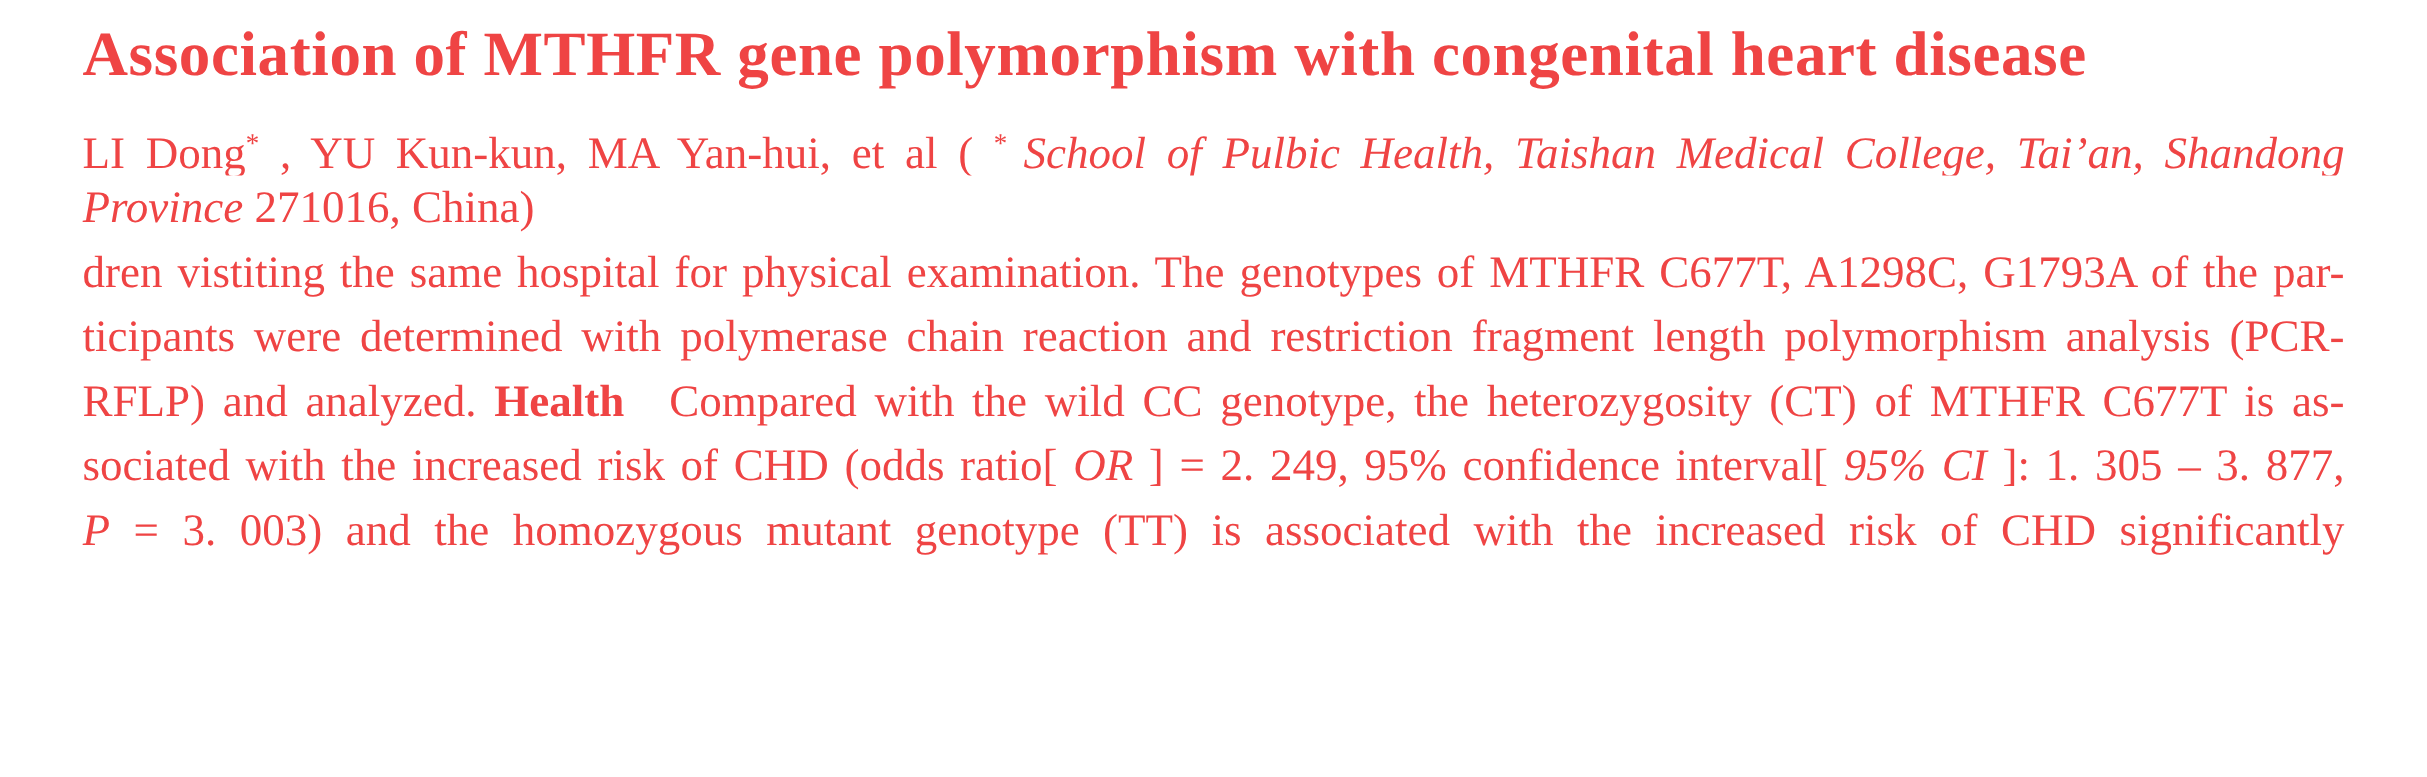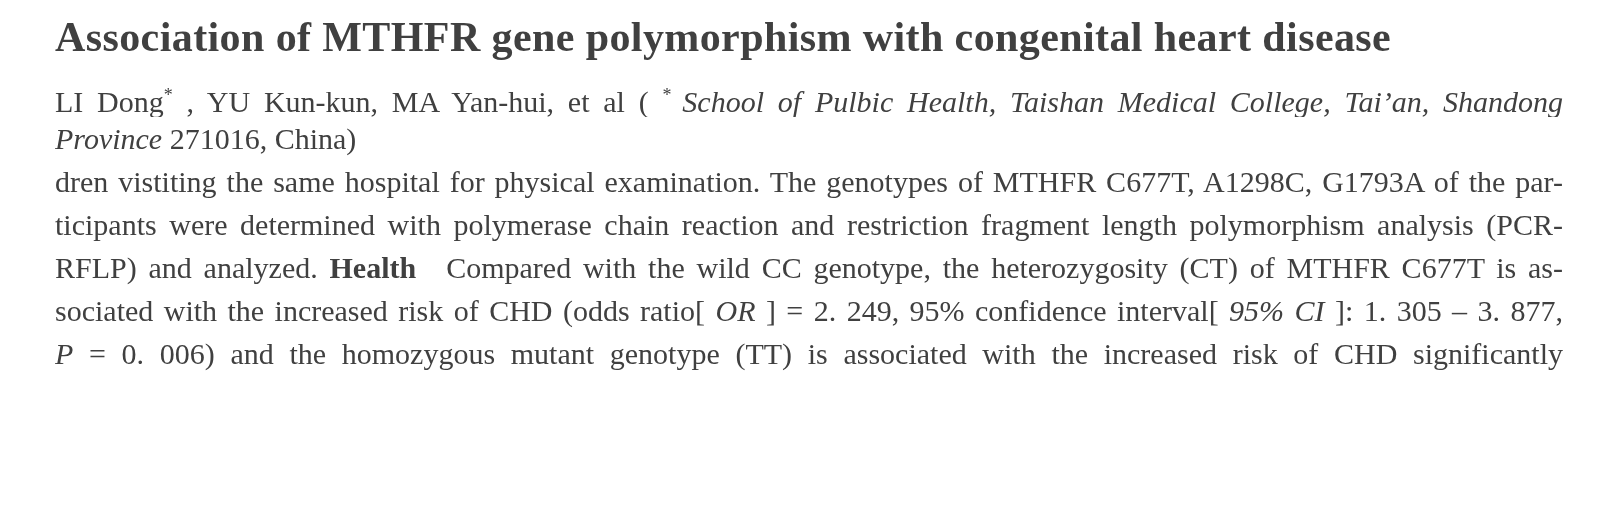--- a/index.html
+++ b/index.html
@@ -2,21 +2,21 @@
 <html><head>
 <meta charset="utf-8">
 <style>
   html, body { margin: 0; padding: 0; background: #ffffff; }
   .page {
     position: relative;
     width: 1618px;
     height: 392px;
     box-sizing: border-box;
     background: #ffffff;
-    color: #404040;
+    color: #ef4444;
     padding: 12px 55px 0 55px;
     overflow: hidden;
     font-family: "Liberation Serif", "DejaVu Serif", serif;
   }
   .title {
     font-size: 42px;
     font-weight: bold;
     line-height: 50px;
     margin: 0 0 12px 0;
     white-space: nowrap;
@@ -45,15 +45,15 @@
   <div class="byline">
       <div class="text-line"><span>LI Dong</span><span class="sup">*</span><span> , YU Kun-kun, MA Yan-hui, et al ( </span><span class="sup">* </span><span class="i">School of Pulbic Health, Taishan Medical College, Tai’an, Shandong</span></div>
       <div class="text-line no-justify"><span class="i">Province</span><span> 271016, China)</span></div>
     </div>
 
   <div class="abstract">
       <div class="text-line"><span>dren vistiting the same hospital for physical examination. The genotypes of MTHFR C677T, A1298C, G1793A of the par-</span></div>
       <div class="text-line"><span>ticipants were determined with polymerase chain reaction and restriction fragment length polymorphism analysis (PCR-</span></div>
       <div class="text-line"><span>RFLP) and analyzed. </span><span class="b">Health</span><span> Compared with the wild CC genotype, the heterozygosity (CT) of MTHFR C677T is as-</span></div>
       <div class="text-line"><span>sociated with the increased risk of CHD (odds ratio[ </span><span class="i">OR</span><span> ] = 2. 249, 95% confidence interval[ </span><span class="i">95% CI</span><span> ]: 1. 305 – 3. 877,</span></div>
-      <div class="text-line"><span class="i">P</span><span> = 0. 006) and the homozygous mutant genotype (TT) is associated with the increased risk of CHD significantly</span></div>
+      <div class="text-line"><span class="i">P</span><span> = 3. 003) and the homozygous mutant genotype (TT) is associated with the increased risk of CHD significantly</span></div>
     </div>
 </div>
 
 </body></html>

